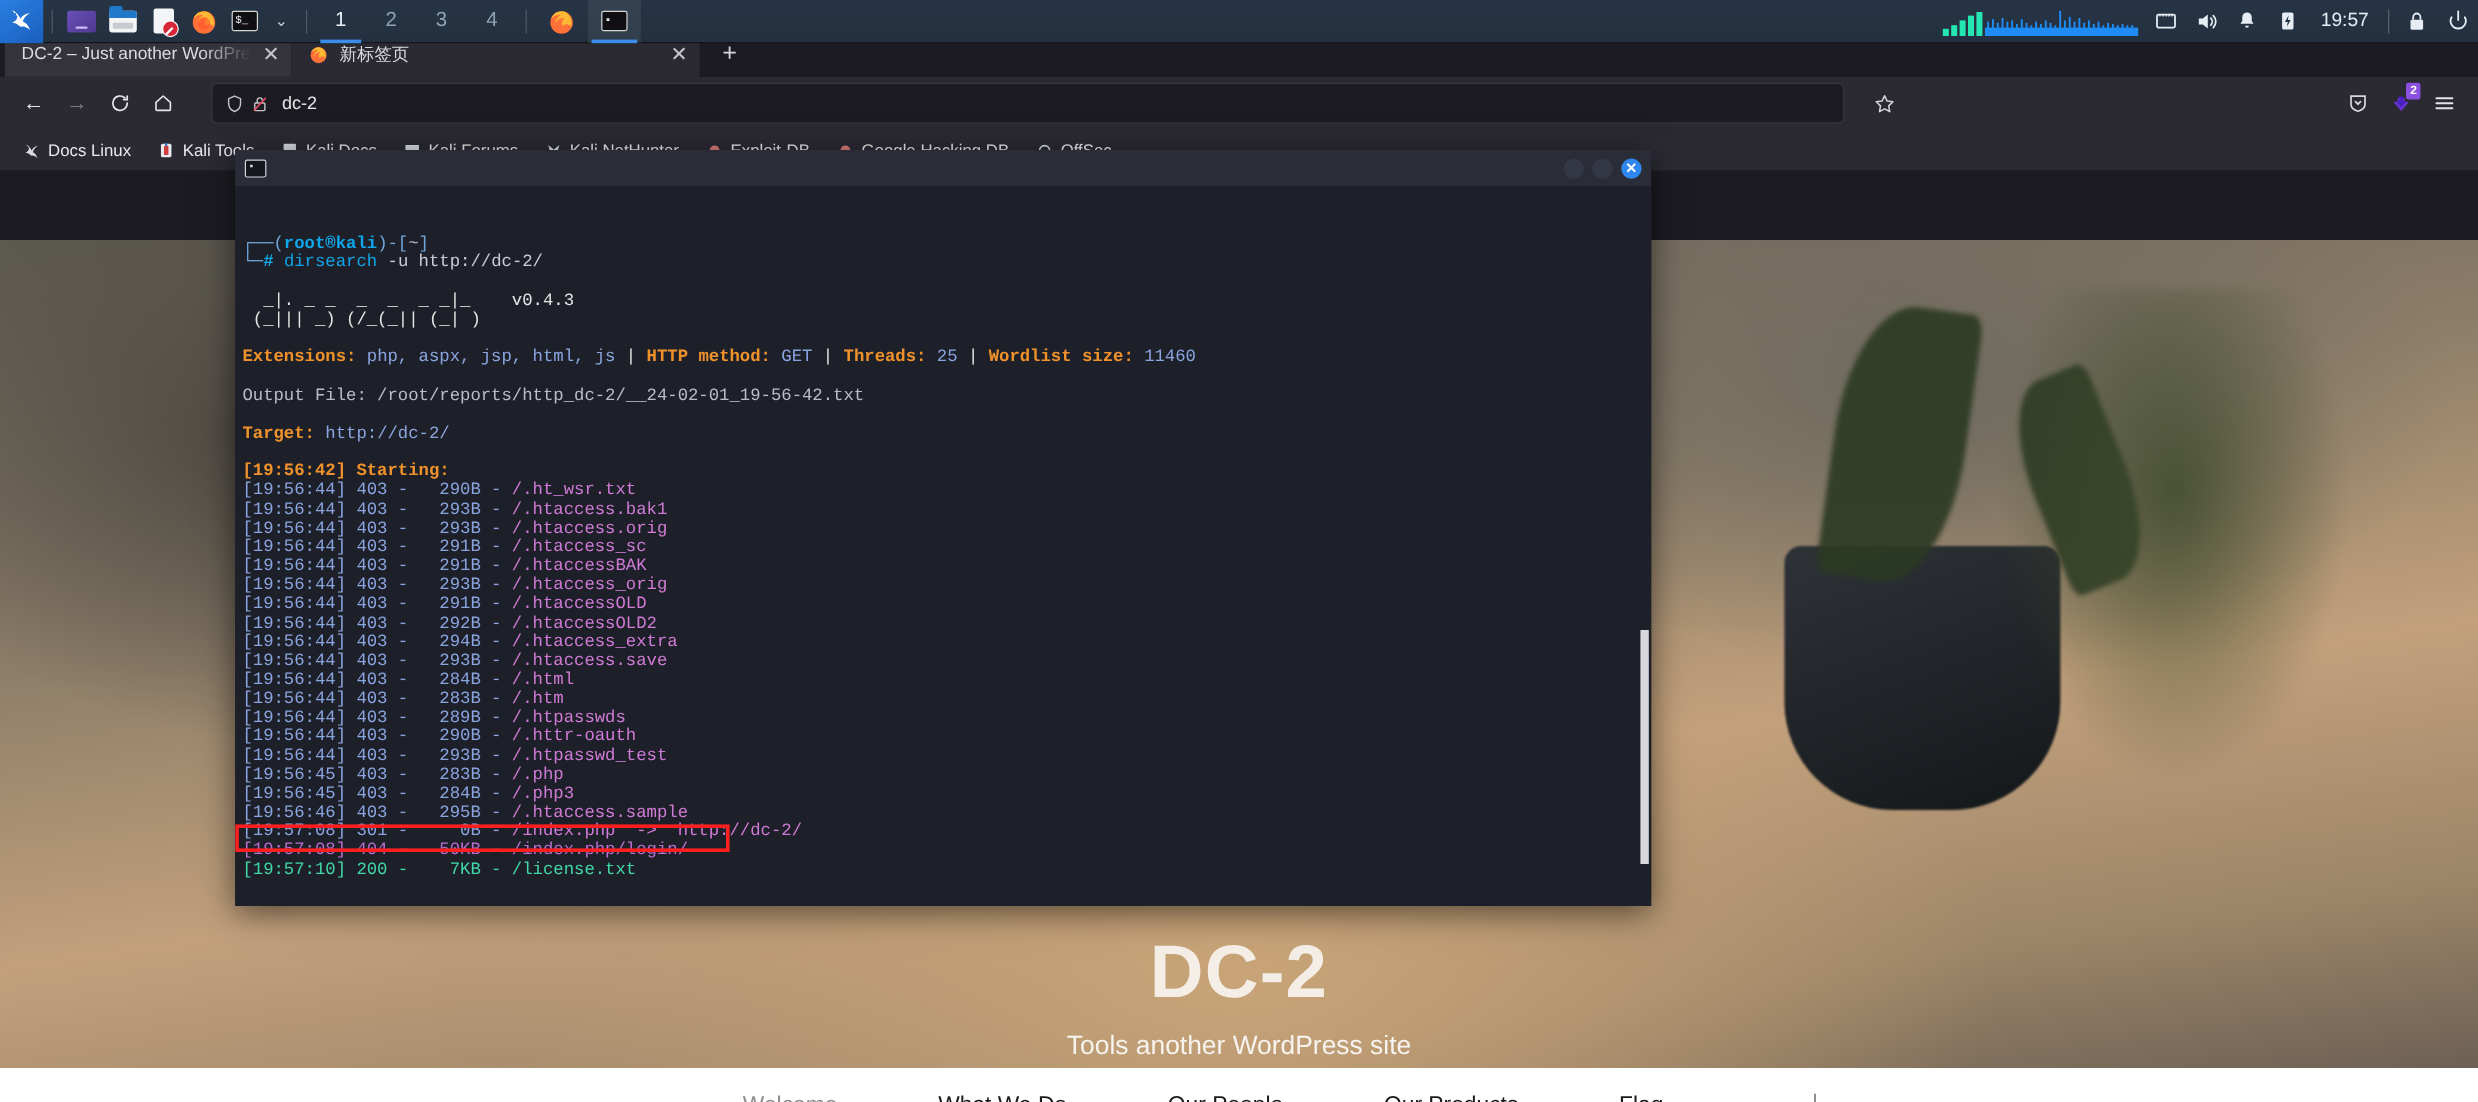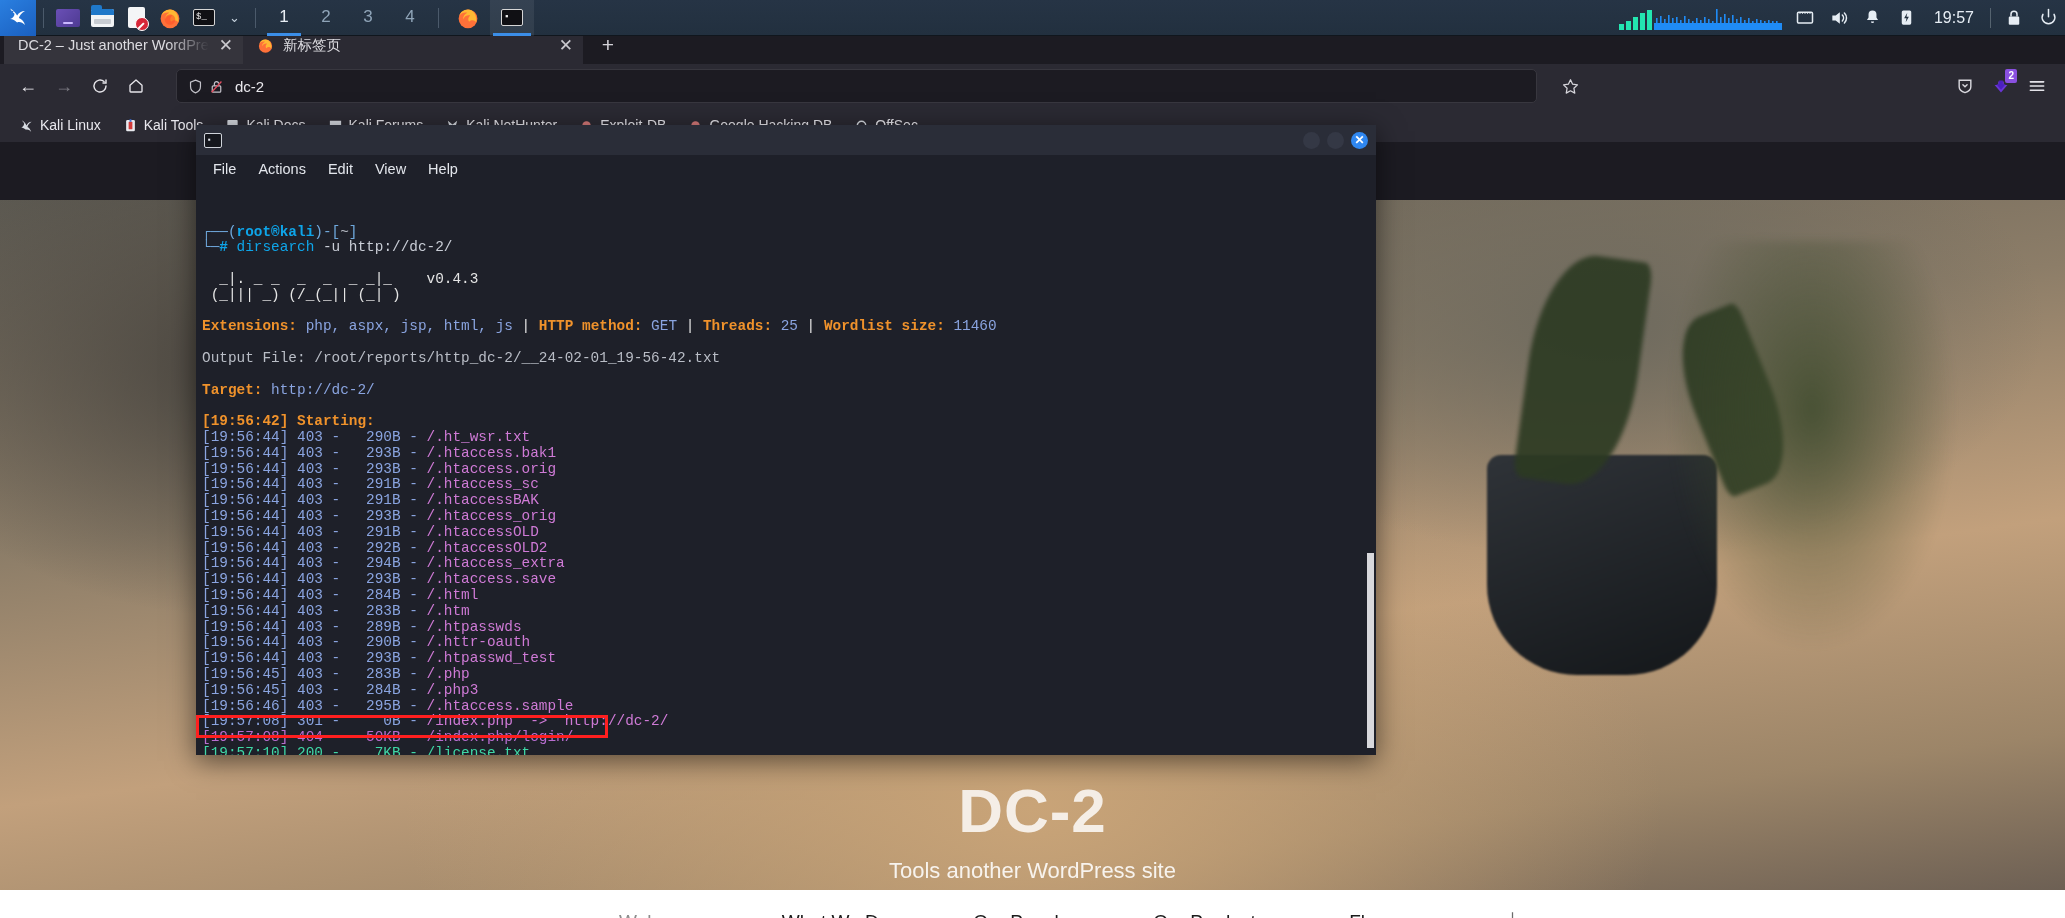--- a/index.html
+++ b/index.html
@@ -524,21 +524,21 @@
         <path d="M4 7h16M4 12h16M4 17h16"></path>
       </svg>
     </div>
   </div>
 
   <div class="bookmarks">
     <div class="bm">
       <svg class="bmico" viewBox="0 0 32 32">
         <path d="M6 5 C12 8 14 12 16 16 C18 11 22 8 27 8 C21 11 19 15 18 19 C22 21 25 25 26 30 C22 25 18 24 15 25 C12 22 8 20 5 20 C9 18 11 15 11 11 C9 8.5 7 6.5 6 5 Z" fill="#d7dbe2"></path>
       </svg>
-      <span>Kali Linux</span>
+      <span>Docs Linux</span>
     </div>
     <div class="bm">
       <svg class="bmico" viewBox="0 0 24 24">
         <rect x="5" y="3" width="14" height="18" rx="2" fill="#e8eaef"></rect>
         <rect x="9" y="6" width="6" height="12" rx="1" fill="#d23b3b"></rect>
         <rect x="10.5" y="2" width="3" height="4" fill="#3a6fd8"></rect>
       </svg>
       <span>Kali Tools</span>
     </div>
     <div class="bm">
@@ -610,26 +610,19 @@
 <div class="term">
   <div class="term-title">
     <div class="term-ticon">▪</div>
     <div class="term-wbtns">
       <div class="wbtn"></div>
       <div class="wbtn"></div>
       <div class="wbtn close">✕</div>
     </div>
   </div>
 
-  <div class="term-menu">
-    <span>File</span>
-    <span>Actions</span>
-    <span>Edit</span>
-    <span>View</span>
-    <span>Help</span>
-  </div>
 
   <div class="term-body">
     <div id="term-lines"><div class="ln"><span class="c-blue">┌──(</span><span class="c-red-b">root®kali</span><span class="c-blue">)-[</span><span class="c-grey">~</span><span class="c-blue">]</span></div><div class="ln"><span class="c-blue">└─</span><span class="c-red-b">#</span> <span class="c-cyan">dirsearch</span> <span class="c-white">-u http://dc-2/</span></div><div class="ln"></div><div class="ln"><span class="c-mag">  _|. _ _  _  _  _ _|_    </span><span class="c-mag">v0.4.3</span></div><div class="ln"><span class="c-mag"> (_||| _) (/_(_|| (_| )   </span></div><div class="ln"></div><div class="ln"><span class="c-orange">Extensions:</span> <span class="c-softb">php, aspx, jsp, html, js</span> <span class="c-mag">|</span> <span class="c-orange">HTTP method:</span> <span class="c-softb">GET</span> <span class="c-mag">|</span> <span class="c-orange">Threads:</span> <span class="c-softb">25</span> <span class="c-mag">|</span> <span class="c-orange">Wordlist size:</span> <span class="c-softb">11460</span></div><div class="ln"></div><div class="ln"><span class="c-grey">Output File: /root/reports/http_dc-2/__24-02-01_19-56-42.txt</span></div><div class="ln"></div><div class="ln"><span class="c-orange">Target:</span> <span class="c-softb">http://dc-2/</span></div><div class="ln"></div><div class="ln"><span class="c-orange">[19:56:42] Starting:</span></div><div class="ln"><span class="c-softb">[19:56:44] 403 -   290B - </span><span class="c-pink">/.ht_wsr.txt</span></div><div class="ln"><span class="c-softb">[19:56:44] 403 -   293B - </span><span class="c-pink">/.htaccess.bak1</span></div><div class="ln"><span class="c-softb">[19:56:44] 403 -   293B - </span><span class="c-pink">/.htaccess.orig</span></div><div class="ln"><span class="c-softb">[19:56:44] 403 -   291B - </span><span class="c-pink">/.htaccess_sc</span></div><div class="ln"><span class="c-softb">[19:56:44] 403 -   291B - </span><span class="c-pink">/.htaccessBAK</span></div><div class="ln"><span class="c-softb">[19:56:44] 403 -   293B - </span><span class="c-pink">/.htaccess_orig</span></div><div class="ln"><span class="c-softb">[19:56:44] 403 -   291B - </span><span class="c-pink">/.htaccessOLD</span></div><div class="ln"><span class="c-softb">[19:56:44] 403 -   292B - </span><span class="c-pink">/.htaccessOLD2</span></div><div class="ln"><span class="c-softb">[19:56:44] 403 -   294B - </span><span class="c-pink">/.htaccess_extra</span></div><div class="ln"><span class="c-softb">[19:56:44] 403 -   293B - </span><span class="c-pink">/.htaccess.save</span></div><div class="ln"><span class="c-softb">[19:56:44] 403 -   284B - </span><span class="c-pink">/.html</span></div><div class="ln"><span class="c-softb">[19:56:44] 403 -   283B - </span><span class="c-pink">/.htm</span></div><div class="ln"><span class="c-softb">[19:56:44] 403 -   289B - </span><span class="c-pink">/.htpasswds</span></div><div class="ln"><span class="c-softb">[19:56:44] 403 -   290B - </span><span class="c-pink">/.httr-oauth</span></div><div class="ln"><span class="c-softb">[19:56:44] 403 -   293B - </span><span class="c-pink">/.htpasswd_test</span></div><div class="ln"><span class="c-softb">[19:56:45] 403 -   283B - </span><span class="c-pink">/.php</span></div><div class="ln"><span class="c-softb">[19:56:45] 403 -   284B - </span><span class="c-pink">/.php3</span></div><div class="ln"><span class="c-softb">[19:56:46] 403 -   295B - </span><span class="c-pink">/.htaccess.sample</span></div><div class="ln"><span class="c-softb">[19:57:08] 301 -     0B - </span><span class="c-pink">/index.php  -&gt;  http://dc-2/</span></div><div class="ln"><span class="c-hl">[19:57:08] 404 -   50KB - </span><span class="c-hl">/index.php/login/</span></div><div class="ln"><span class="c-green">[19:57:10] 200 -    7KB - </span><span class="c-green">/license.txt</span></div></div>
     <div class="hl-box"></div>
     <div class="sb-track"></div>
   </div>
 </div>
 
 </body></html>

